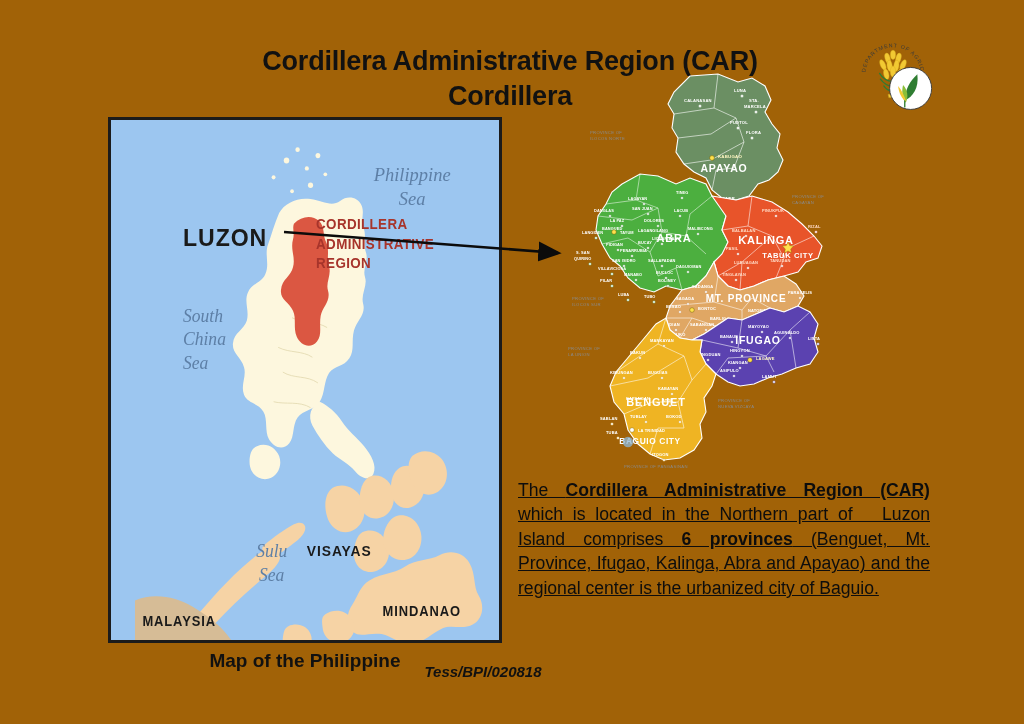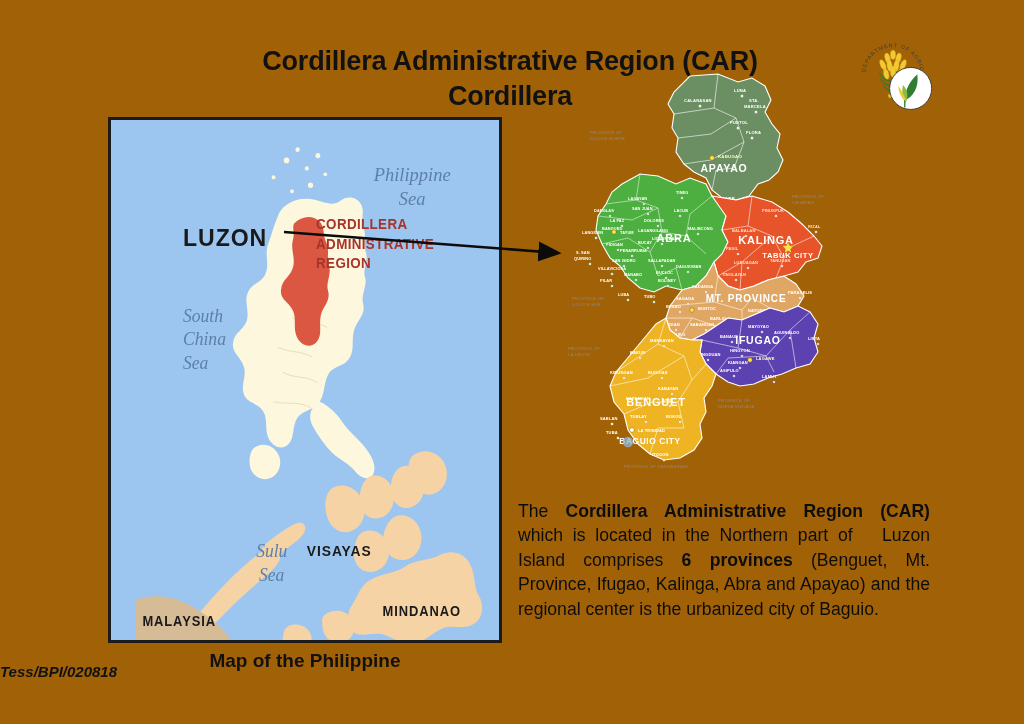--- a/index.html
+++ b/index.html
@@ -72,36 +72,37 @@
   .car-map {
     position: absolute;
     left: 566px; top: 72px;
     width: 272px; height: 398px;
   }
   .car-svg { display:block; width:100%; height:100%; overflow:visible; }
 
   
   .body-text {
     position: absolute;
-    left: 518px; top: 481px;
+    left: 518px; top: 460px;
     width: 412px;
     font-size: 17.6px;
     line-height: 1.40;
     text-align: justify;
     color: #0d0d0d;
     font-family: "Liberation Sans", sans-serif;
+    text-decoration: underline;
   }
   .body-text b { font-weight: bold; }
 
   
   .credit {
     position: absolute;
     left: 0; top: 663px;
     width: 966px;
-    text-align: left;
+    text-align: center;
     font-style: italic;
     font-weight: bold;
     font-size: 15px;
     color: #111;
   }
 
   .prov-label {
     font-family: "Liberation Sans", sans-serif;
     font-weight: bold;
     fill: #ffffff;

